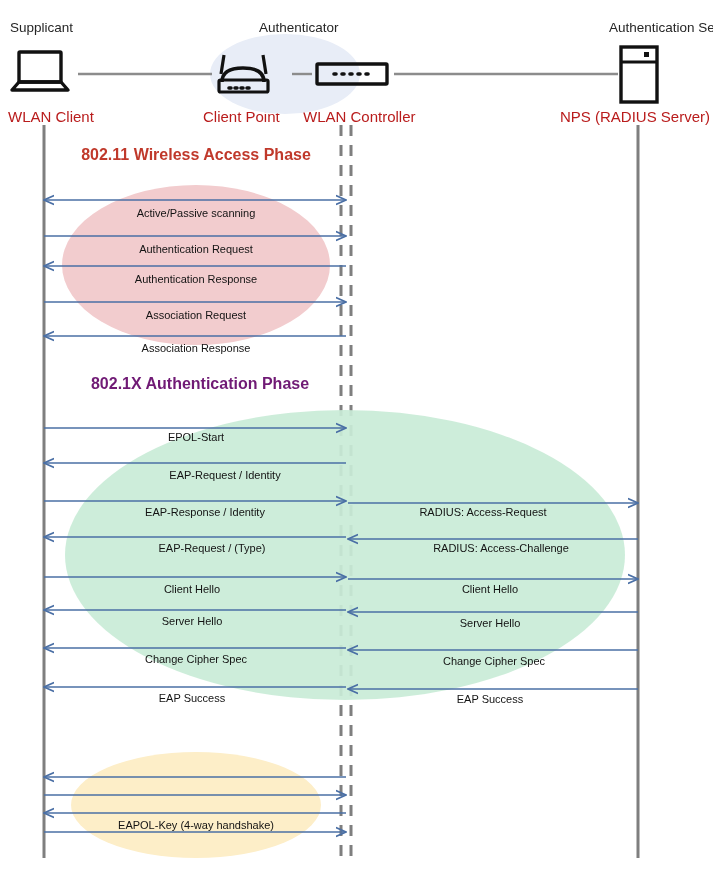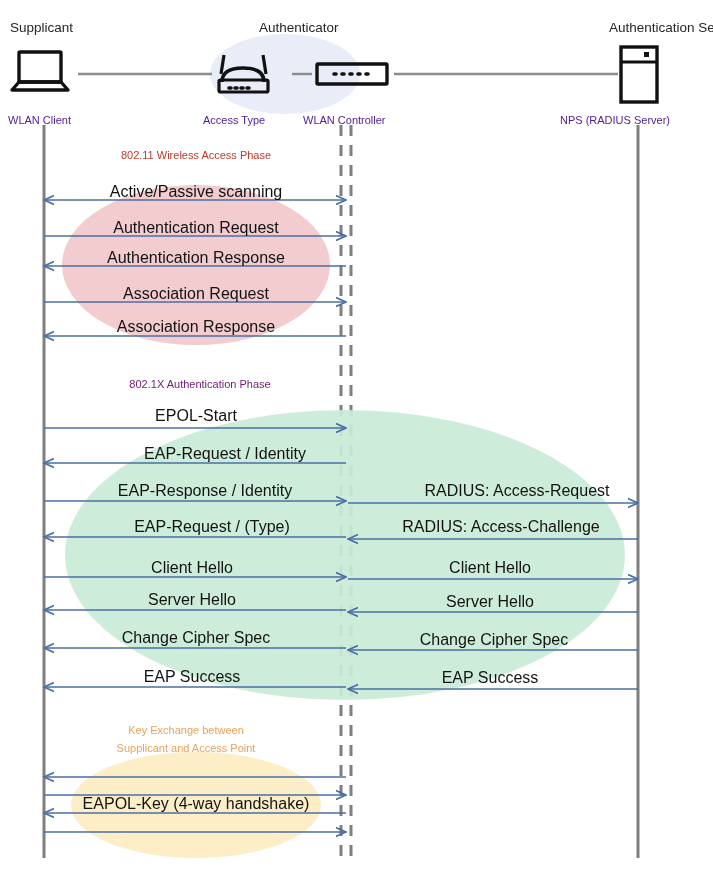--- a/index.html
+++ b/index.html
@@ -1,40 +1,40 @@
 <!DOCTYPE html>
 <html><head>
 <meta charset="utf-8">
 <style>
   html,body{margin:0;padding:0;background:#ffffff;}
   body{width:713px;height:875px;position:relative;overflow:hidden;
        font-family:"Liberation Sans","DejaVu Sans",sans-serif;color:#1a1a1a;}
   .canvas{position:absolute;inset:0;width:713px;height:875px;}
   svg.layer{position:absolute;left:0;top:0;width:713px;height:875px;}
   .hdr-title{position:absolute;font-size:13.5px;color:#262626;white-space:nowrap;}
-  .dev-label{position:absolute;font-size:11px;color:#4c1d95;white-space:nowrap;margin-top:6px;}
-  .msg{position:absolute;font-size:16px;color:#131313;white-space:nowrap;
-       text-align:center;transform:translateX(-50%);}
-  .phase{position:absolute;font-size:11px;white-space:nowrap;
-         text-align:center;transform:translateX(-50%);line-height:18px;}
+  .dev-label{position:absolute;font-size:15px;color:#b91c1c;white-space:nowrap;}
+  .msg{position:absolute;font-size:11px;color:#131313;white-space:nowrap;
+       text-align:center;transform:translateX(-50%);margin-top:24px;}
+  .phase{position:absolute;font-size:16px;white-space:nowrap;
+         text-align:right;transform:translateX(-50%);line-height:18px;font-weight:bold;}
   .phase.red{color:#c0392b;}
   .phase.green{color:#701a75;}
   .phase.orange{color:#e8a35c;}
 </style>
 </head>
 <body>
 
 <div class="canvas">
 
   <div class="hdr-title" style="left:10px;top:20px;">Supplicant</div>
   <div class="hdr-title" style="left:259px;top:20px;text-align:right;">Authenticator</div>
   <div class="hdr-title" style="left:586px;top:20px;margin-left:23px;">Authentication Server</div>
 
   <div class="dev-label" style="left:8px;top:108px;">WLAN Client</div>
-  <div class="dev-label" style="left:203px;top:108px;">Access Type</div>
+  <div class="dev-label" style="left:203px;top:108px;">Client Point</div>
   <div class="dev-label" style="left:303px;top:108px;">WLAN Controller</div>
   <div class="dev-label" style="left:560px;top:108px;">NPS (RADIUS Server)</div>
 
   <svg class="layer" viewBox="0 0 713 875">
     <defs>
       <marker id="ahR" viewBox="0 0 10 10" refX="9" refY="5" markerWidth="7" markerHeight="7" orient="auto-start-reverse">
         <path d="M0,1 L9,5 L0,9" fill="none" stroke="#4a6fa5" stroke-width="1.4"></path>
       </marker>
       <marker id="ahL" viewBox="0 0 10 10" refX="1" refY="5" markerWidth="7" markerHeight="7" orient="auto">
         <path d="M10,1 L1,5 L10,9" fill="none" stroke="#4a6fa5" stroke-width="1.4"></path>
@@ -113,35 +113,31 @@
       <line x1="44" y1="795" x2="346" y2="795" marker-end="url(#ahR)"></line>
       <line x1="44" y1="813" x2="346" y2="813" marker-start="url(#ahL)"></line>
       <line x1="44" y1="832" x2="346" y2="832" marker-end="url(#ahR)"></line>
     </g>
   </svg>
 
   <div class="phase red" style="left:196px;top:146px;">802.11 Wireless Access Phase</div>
 
   <div class="phase green" style="left:200px;top:375px;">802.1X Authentication Phase</div>
 
-  <div class="phase orange" style="left:186px;top:721px;">
-    <div>Key Exchange between</div>
-    <div>Supplicant and Access Point</div>
-  </div>
 
   <div class="msg" style="left:196px;top:183px;">Active/Passive scanning</div>
   <div class="msg" style="left:196px;top:219px;">Authentication Request</div>
   <div class="msg" style="left:196px;top:249px;">Authentication Response</div>
   <div class="msg" style="left:196px;top:285px;">Association Request</div>
   <div class="msg" style="left:196px;top:318px;">Association Response</div>
 
   <div class="msg" style="left:196px;top:407px;">EPOL-Start</div>
   <div class="msg" style="left:205px;top:445px;padding-left:40px;">EAP-Request / Identity</div>
   <div class="msg" style="left:205px;top:482px;">EAP-Response / Identity</div>
-  <div class="msg" style="left:505px;top:482px;padding-left:24px;">RADIUS: Access-Request</div>
+  <div class="msg" style="left:471px;top:482px;padding-left:24px;">RADIUS: Access-Request</div>
   <div class="msg" style="left:212px;top:518px;">EAP-Request / (Type)</div>
   <div class="msg" style="left:501px;top:518px;">RADIUS: Access-Challenge</div>
   <div class="msg" style="left:192px;top:559px;">Client Hello</div>
   <div class="msg" style="left:490px;top:559px;">Client Hello</div>
   <div class="msg" style="left:192px;top:591px;">Server Hello</div>
   <div class="msg" style="left:490px;top:593px;">Server Hello</div>
   <div class="msg" style="left:196px;top:629px;">Change Cipher Spec</div>
   <div class="msg" style="left:494px;top:631px;">Change Cipher Spec</div>
   <div class="msg" style="left:192px;top:668px;">EAP Success</div>
   <div class="msg" style="left:490px;top:669px;">EAP Success</div>

